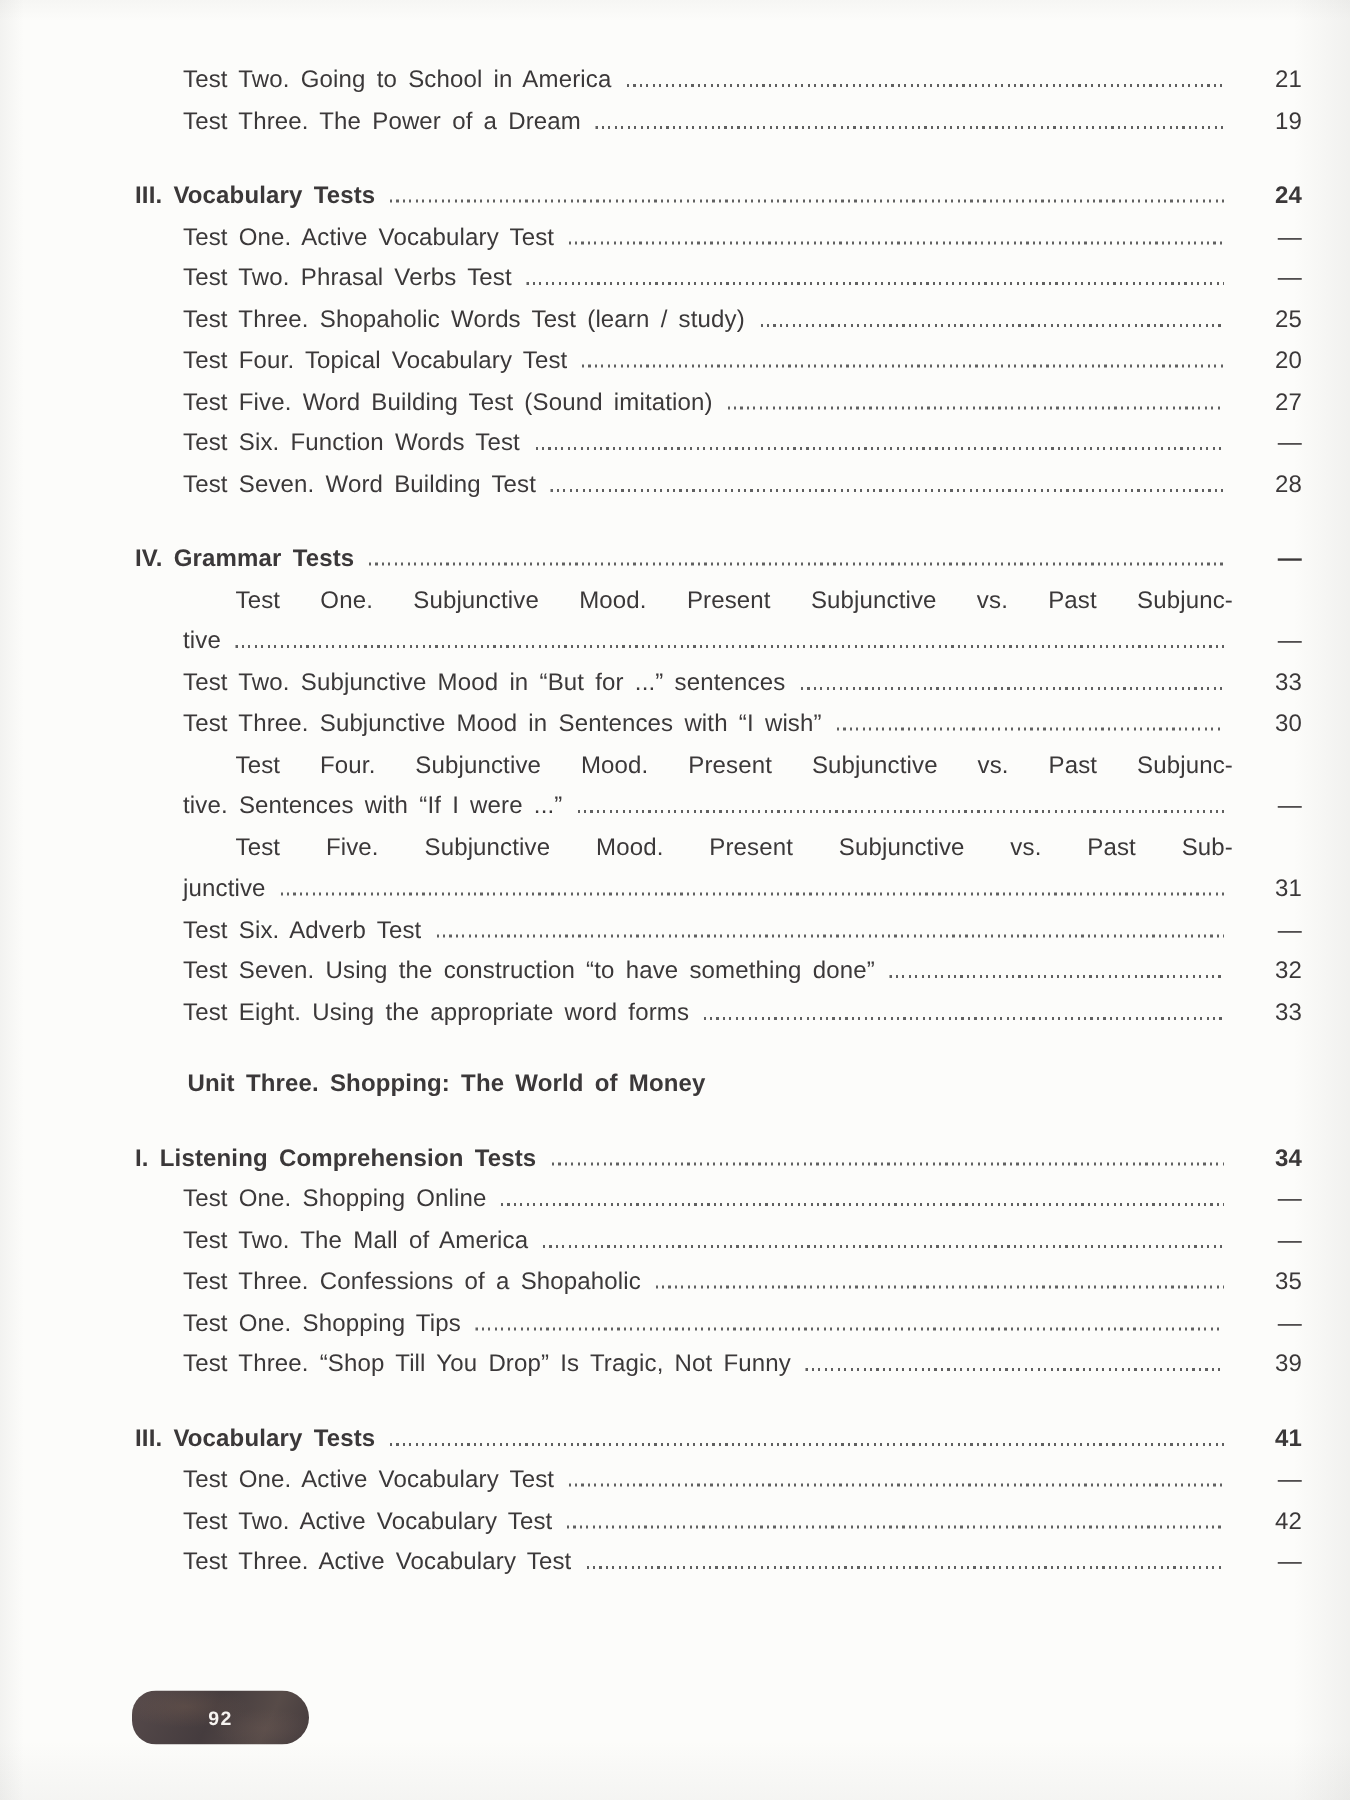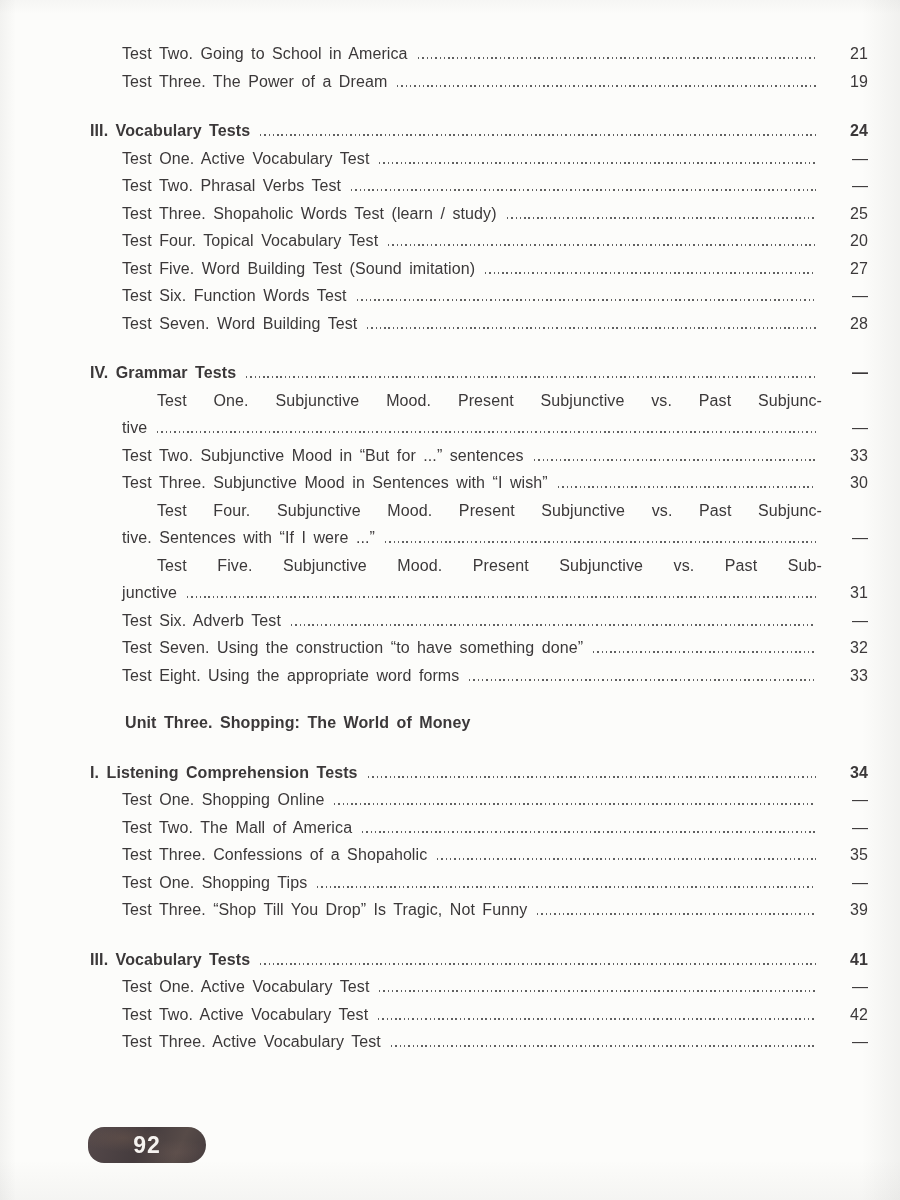--- a/index.html
+++ b/index.html
@@ -59,21 +59,21 @@
   .badge {
     position: absolute; left: 88px; top: 1127px;
     width: 118px; height: 36px;
     border-radius: 16px 18px 18px 16px;
     background:
       radial-gradient(60px 20px at 30% 30%, rgba(120,95,80,0.35), rgba(0,0,0,0) 70%),
       radial-gradient(50px 18px at 75% 70%, rgba(110,90,85,0.30), rgba(0,0,0,0) 70%),
       linear-gradient(115deg, #564a4b, #453c3e 45%, #574b48 75%, #443b3d);
     display: flex; align-items: center; justify-content: center;
     color: var(--badge-ink, #f6f3f0);
-    font-weight: 700; font-size: 23px; letter-spacing: 1px;
+    font-weight: 700; font-size: 13px; letter-spacing: 1px;
   }
 </style>
 </head>
 <body>
 
 <div class="page">
   <main class="toc">
       <div class="tocline test flexrow">
         <span class="title"><span>Test Two. Going to School in America</span></span>
         <span class="leader"></span>

